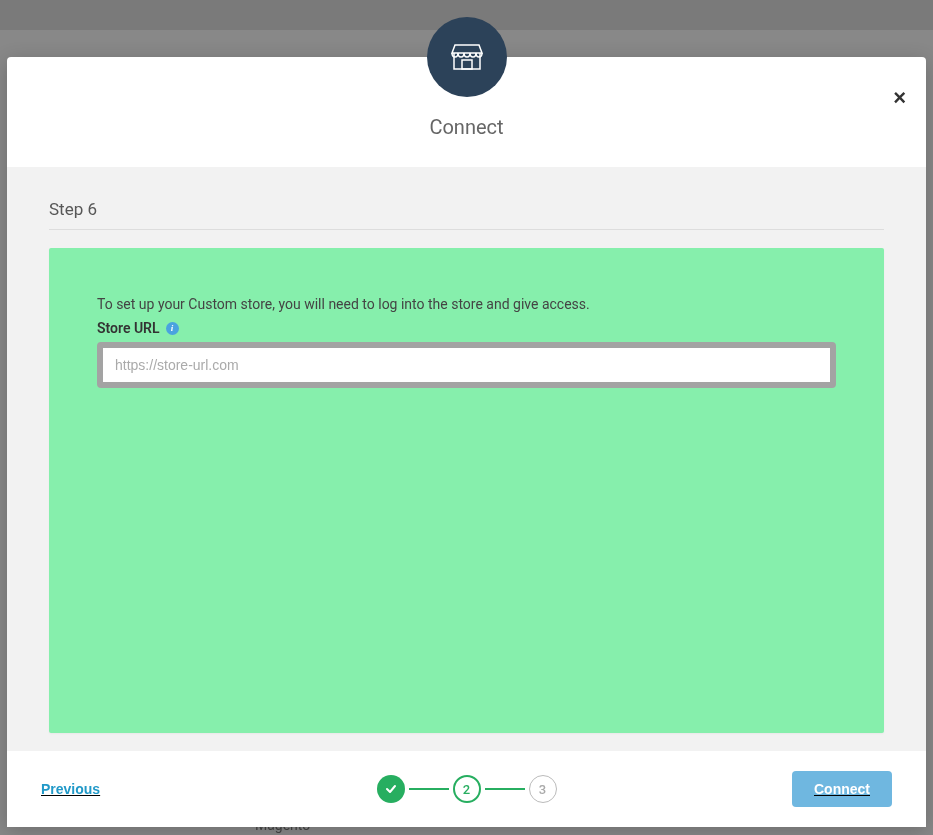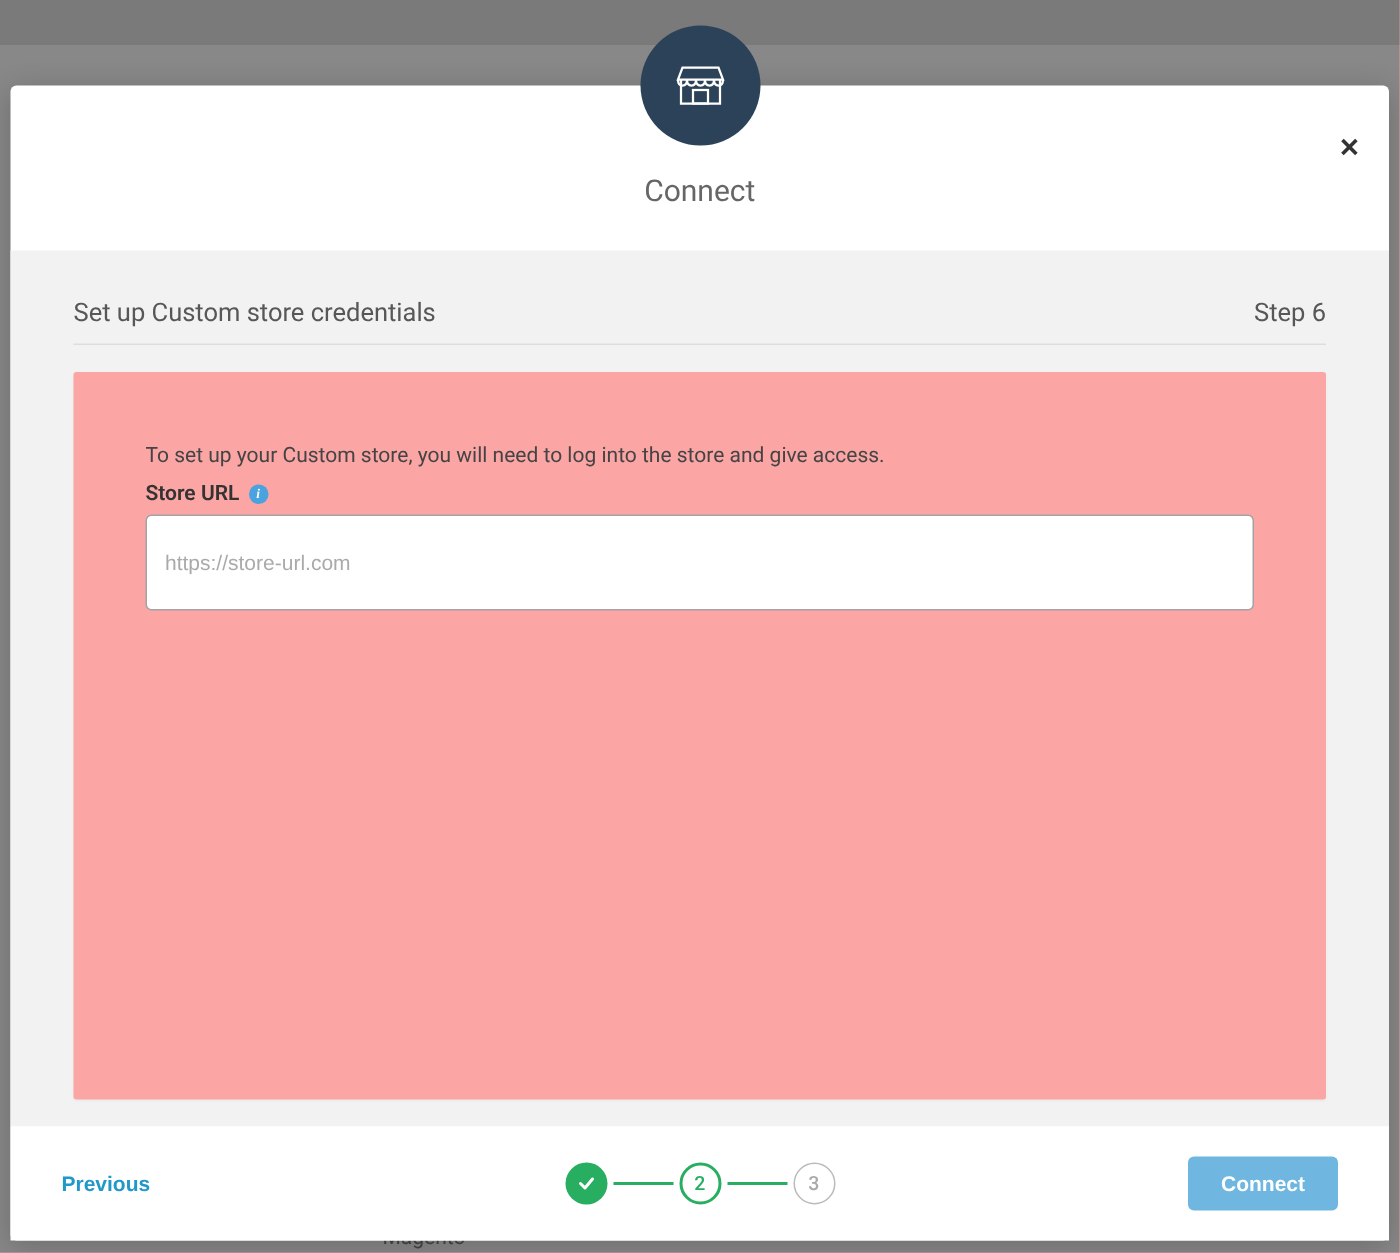--- a/index.html
+++ b/index.html
@@ -82,21 +82,21 @@
       justify-content: space-between;
       align-items: baseline;
       font-size: 17px;
       color: #575757;
       font-weight: 400;
       padding-bottom: 10px;
       border-bottom: 1px solid #ddd;
       margin-bottom: 18px;
     }
     .card {
-      background: #fca5a5;
+      background: #86efac;
       border-radius: 2px;
       padding: 48px 48px 40px;
       flex: 1;
       box-shadow: 0 1px 2px rgba(0,0,0,0.04);
     }
     .instruction {
       font-size: 14px;
       color: #444;
       margin-bottom: 6px;
     }
@@ -119,33 +119,34 @@
       color: #fff;
       font-size: 9px;
       font-style: italic;
       font-weight: bold;
       align-items: center;
       justify-content: center;
       font-family: Georgia, serif;
     }
     .text-input {
       width: 100%;
-      padding: 23px 12px;
-      border: 1px solid #a3a3a3;
+      padding: 9px 12px;
+      border: 6px solid #a3a3a3;
       border-radius: 4px;
       font-size: 14px;
       color: #555;
     }
     .text-input::placeholder { color: #aaa; }
     .modal-footer {
       background: #fff;
       padding: 20px 34px;
       display: flex;
       align-items: center;
       justify-content: space-between;
+      text-decoration: underline;
     }
     .prev-link {
       color: #2199c8;
       font-size: 14px;
       font-weight: 600;
       cursor: pointer;
       background: none;
       border: none;
     }
     .stepper {
@@ -226,21 +227,20 @@
   </div>
 
   <button class="close-btn">
     <span>×</span>
   </button>
 
   <h2 class="modal-title">Connect</h2>
 
   <div class="modal-body">
     <div class="section-header">
-      <span>Set up Custom store credentials</span>
       <span>Step 6</span>
     </div>
 
     <div class="card">
       <p class="instruction">To set up your Custom store, you will need to log into the store and give access.</p>
       <label class="field-label">
         <span>Store URL</span>
         <span class="info-icon">i</span>
       </label>
       <input type="text" class="text-input" placeholder="https://store-url.com" style="">

